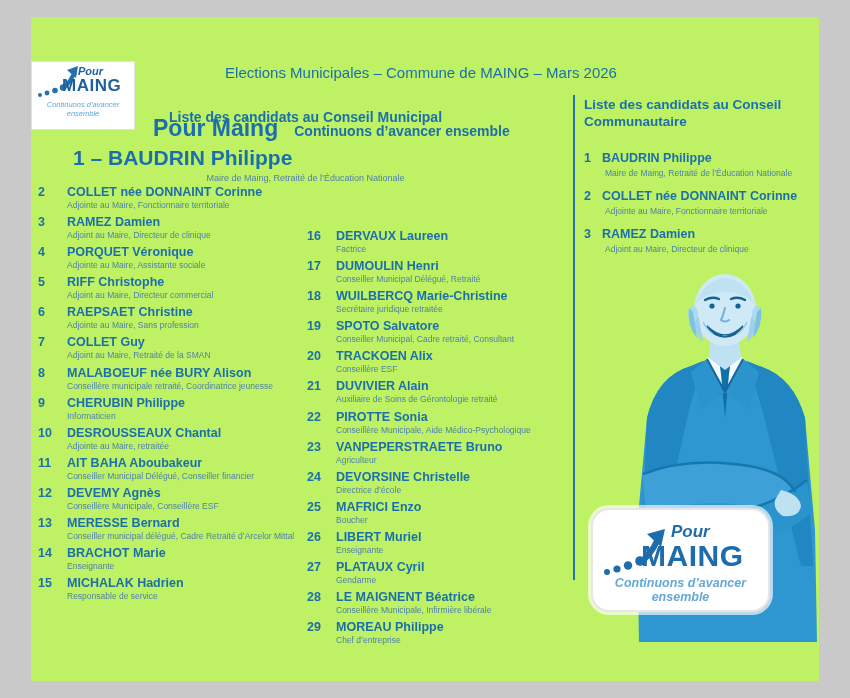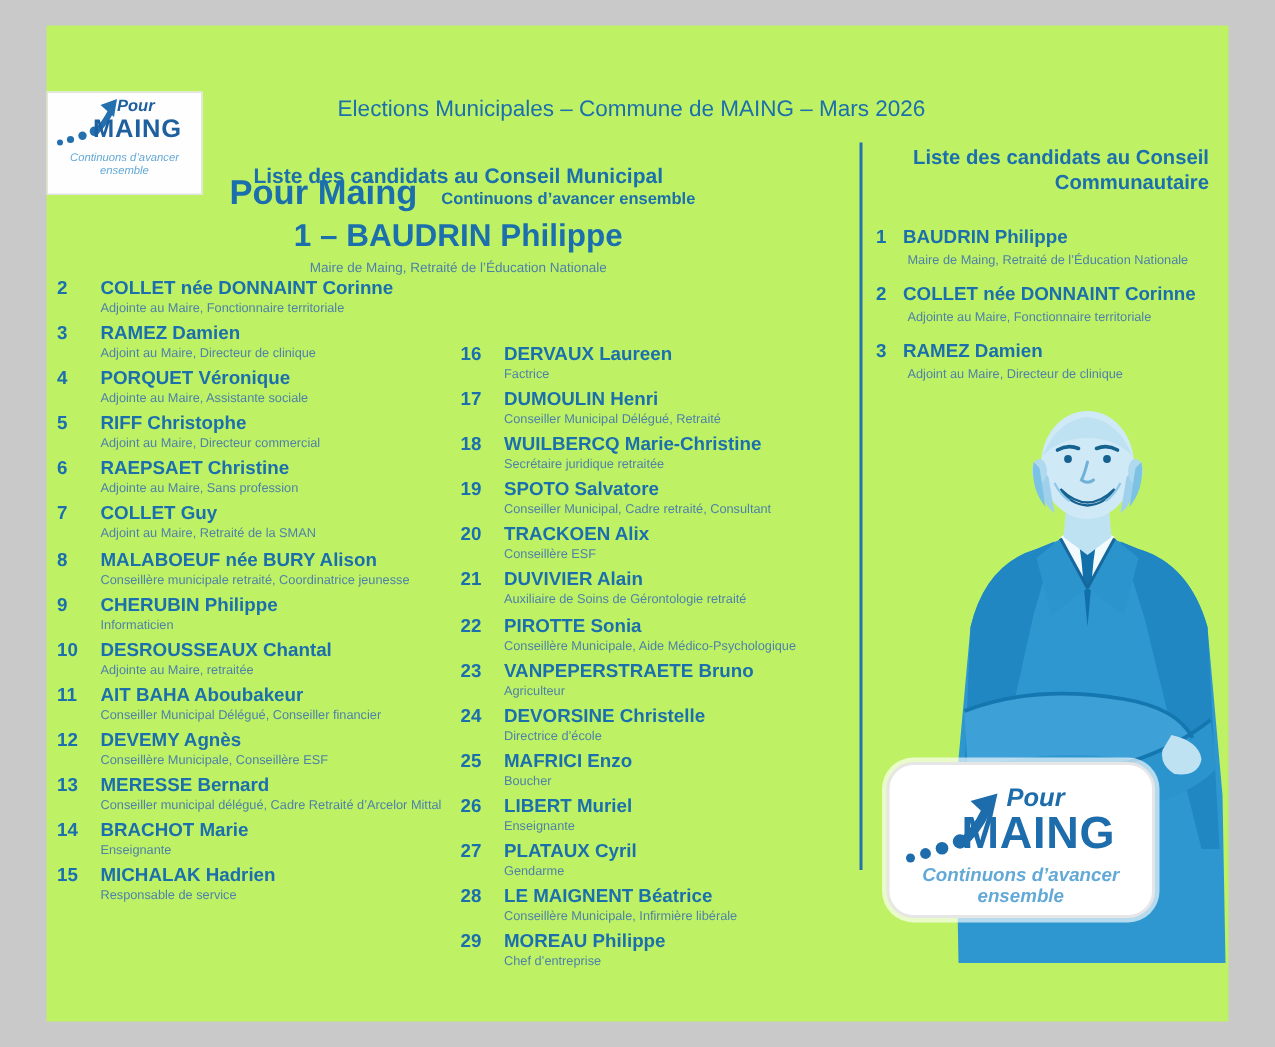--- a/index.html
+++ b/index.html
@@ -45,23 +45,23 @@
   }
   .heading-municipal{
     position:absolute;left:42px;top:92px;width:465px;text-align:center;
     font-size:14px;font-weight:bold;color:var(--blue);
   }
   .slogan-row{
     position:absolute;left:106px;top:98px;width:470px;
     display:flex;align-items:baseline;gap:16px;color:var(--blue);
   }
   .slogan-row .big{font-size:23px;font-weight:bold;margin-left:16px;}
-  .slogan-row .small{font-size:11px;font-weight:bold;}
+  .slogan-row .small{font-size:14px;font-weight:bold;}
   .lead{
-    position:absolute;left:42px;top:129px;width:465px;text-align:center;
+    position:absolute;left:42px;top:129px;width:465px;text-align:left;
     font-size:21px;font-weight:bold;color:var(--blue);
   }
   .lead-role{
     position:absolute;left:42px;top:156px;width:465px;text-align:center;
     font-size:9px;color:var(--desc);
   }
 
   
   .col{position:absolute;top:168px;}
   .col-left{left:7px;width:276px;}
@@ -81,21 +81,21 @@
   }
 
   
   .divider{
     position:absolute;left:542px;top:78px;width:2px;height:485px;
     background:#2473ae;
   }
 
   
   .heading-comm{
-    position:absolute;left:553px;top:79px;width:222px;text-align:right;
+    position:absolute;left:553px;top:79px;width:222px;text-align:left;
     font-size:13.5px;font-weight:bold;color:var(--blue);line-height:17px;
   }
   .comm-list{position:absolute;left:553px;top:134px;width:230px;}
   .centry{position:relative;margin-bottom:11px;}
   .centry .num{
     position:absolute;left:0;top:0;width:16px;
     font-size:12.5px;font-weight:bold;color:var(--blue);
   }
   .centry .txt{margin-left:18px;}
   .centry .nm{font-size:12.5px;font-weight:bold;color:var(--blue);line-height:15px;}

